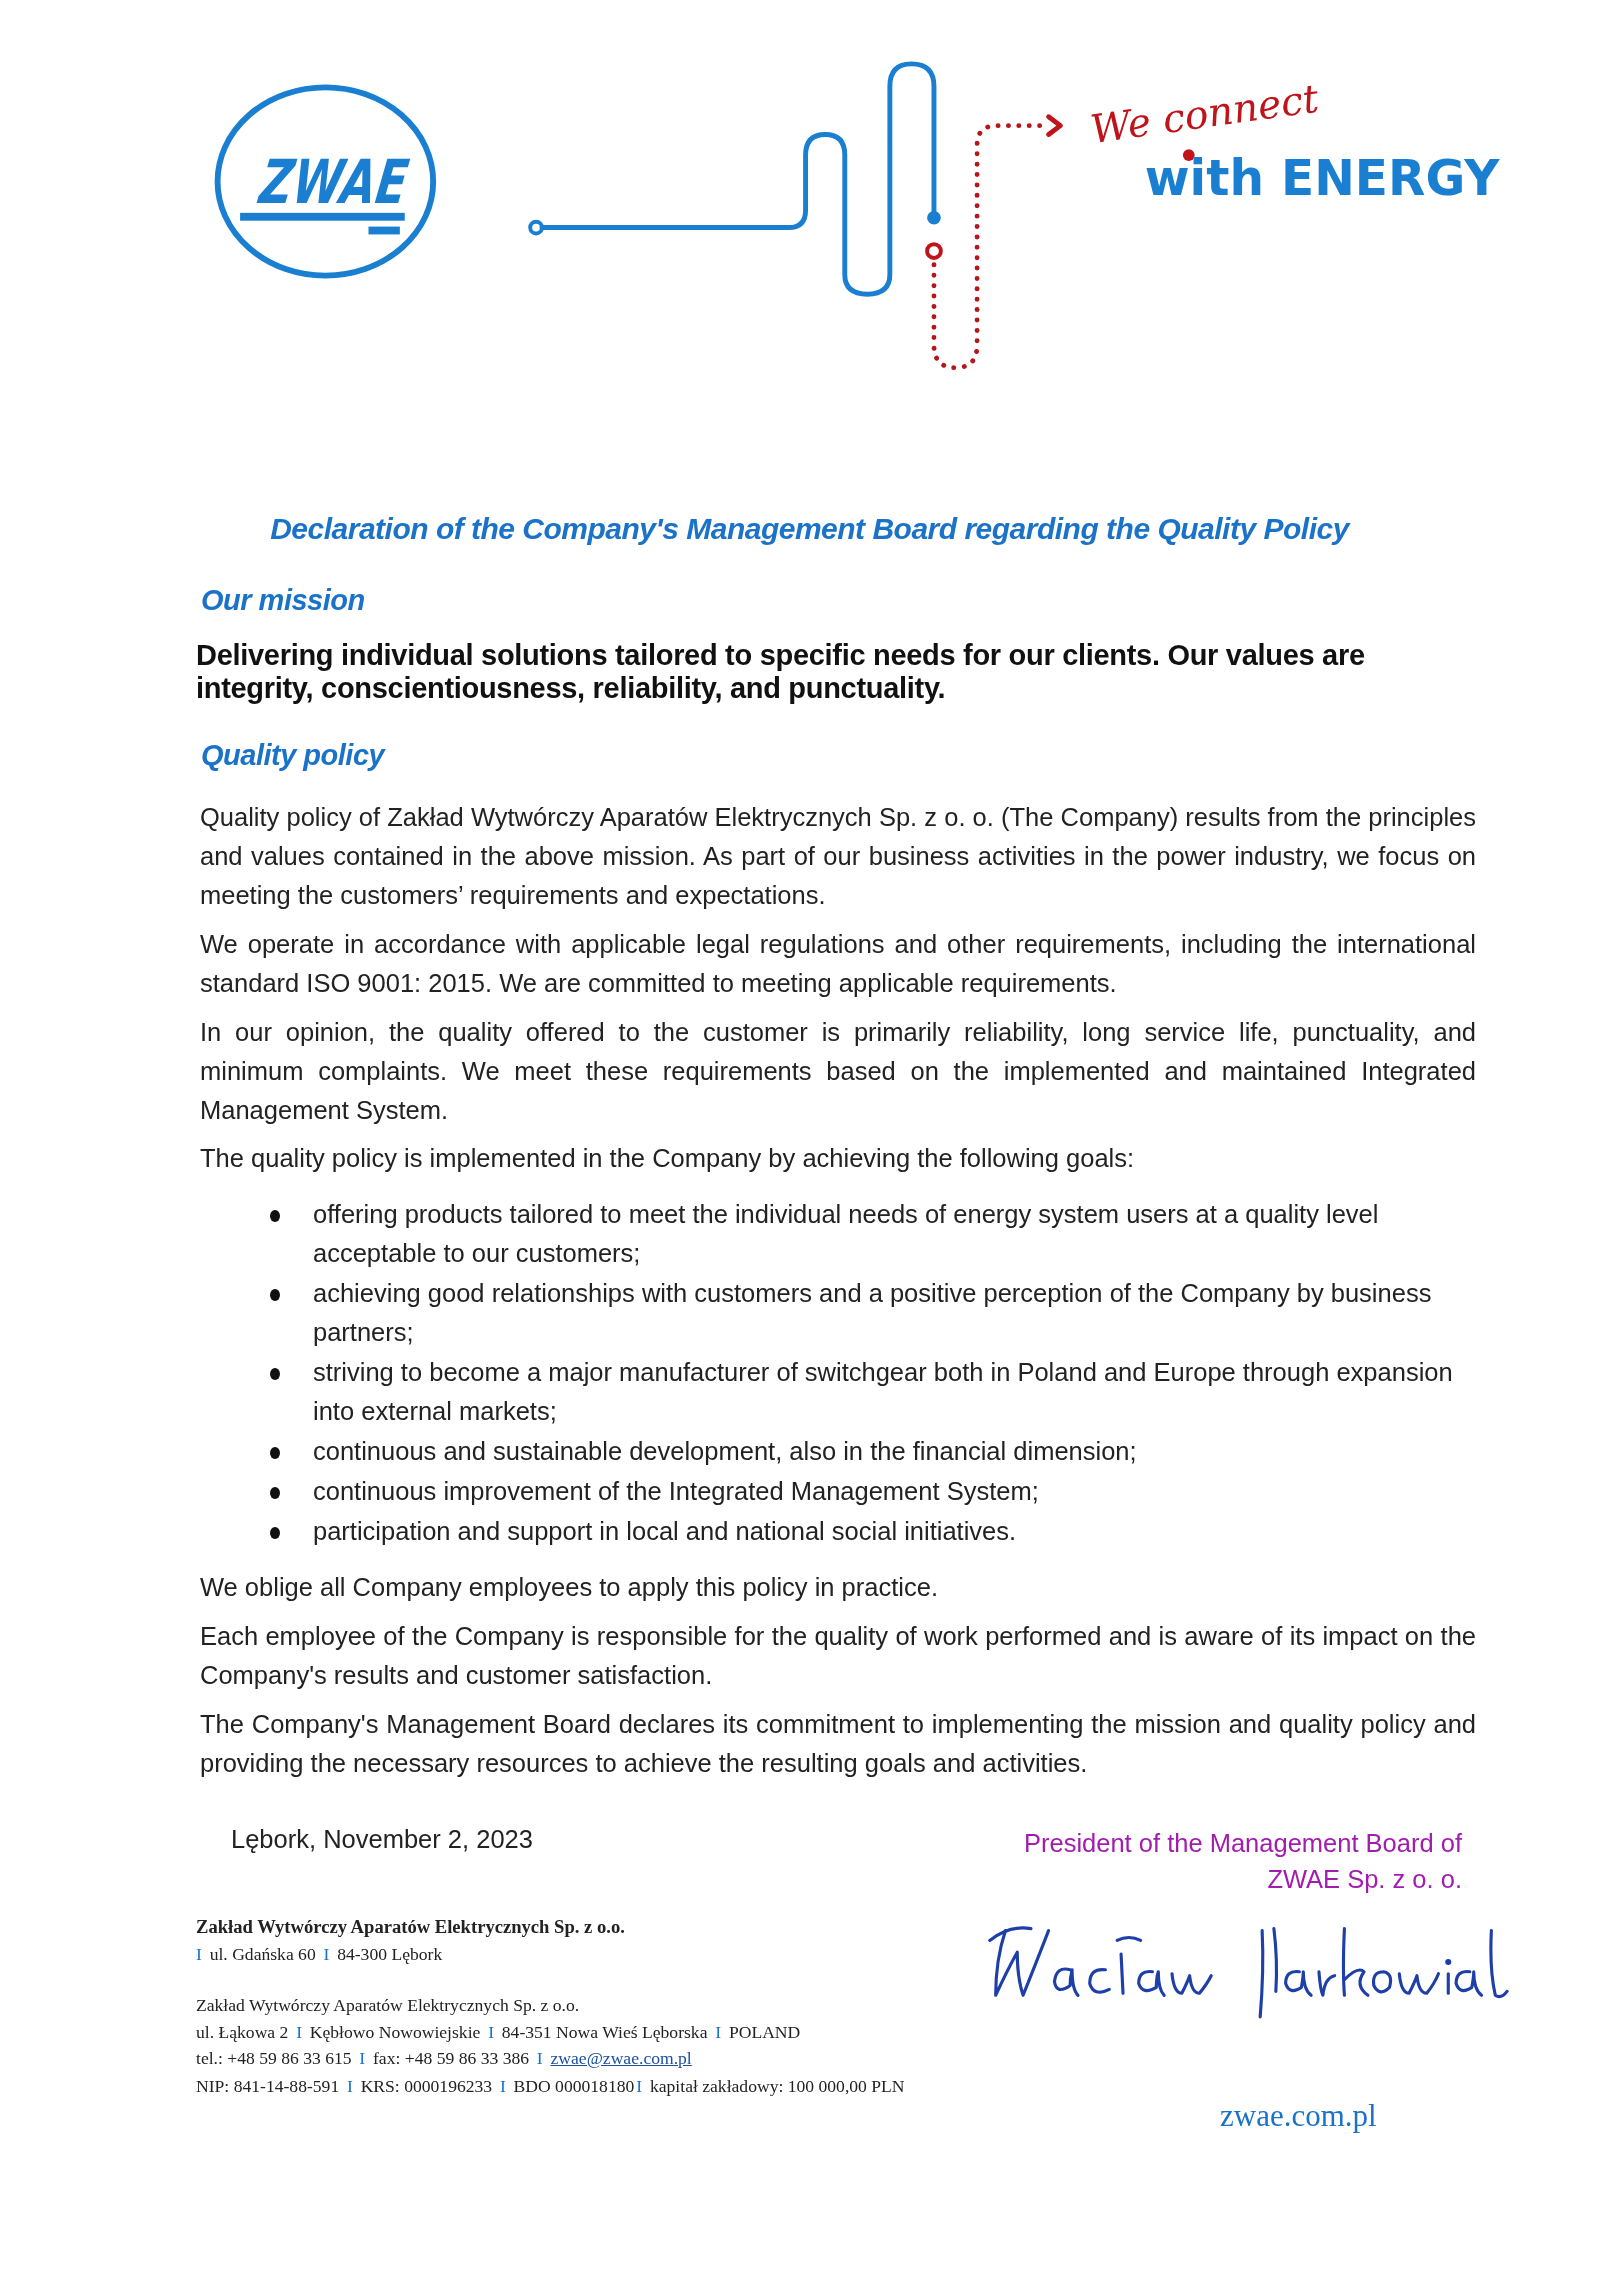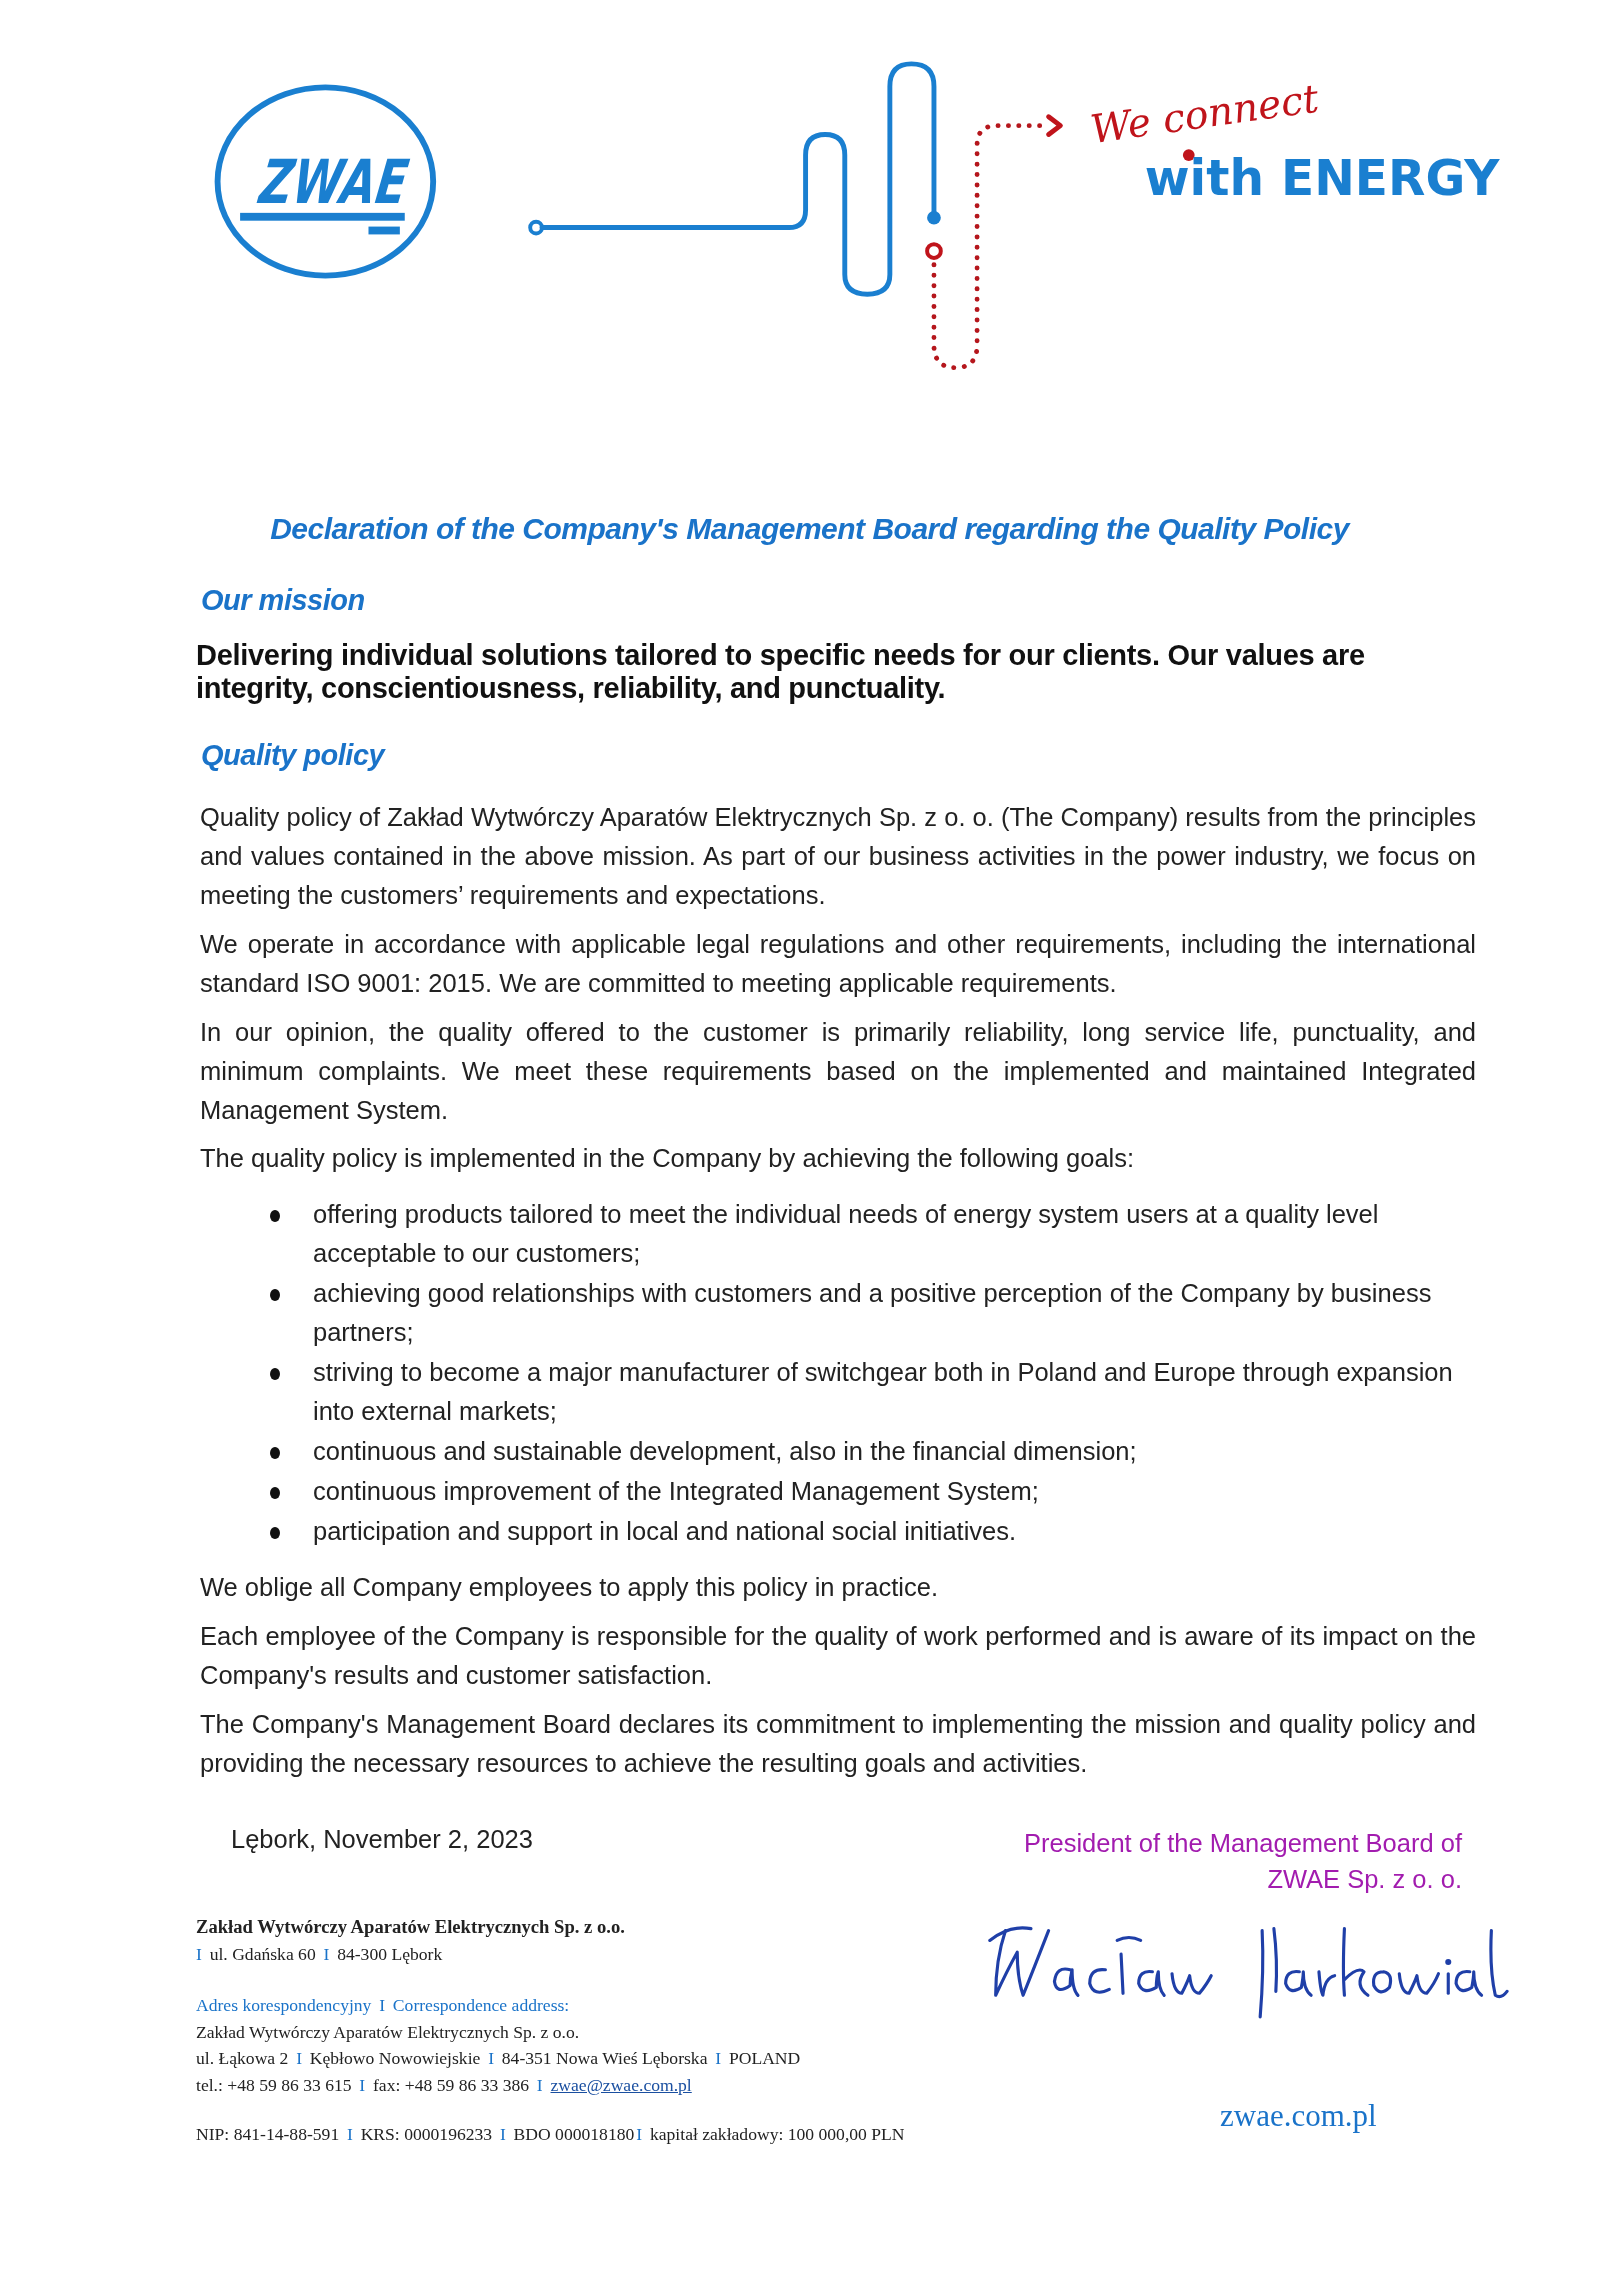--- a/index.html
+++ b/index.html
@@ -129,29 +129,26 @@
 </svg>
 
 <div class="abs footer" style="top:1914px;">
   <div class="company-bold">Zakład Wytwórczy Aparatów Elektrycznych Sp. z o.o.</div>
   <div>
     <span class="sep" style="padding-left:0;">I</span><span>ul. Gdańska 60</span><span class="sep">I</span><span>84-300 Lębork</span>
   </div>
 </div>
 
 <div class="abs footer" style="top:1992px;">
-  <div class="blue">
-    <span>Adres korespondencyjny</span><span class="sep">I</span><span>Correspondence address:</span>
-  </div>
   <div>Zakład Wytwórczy Aparatów Elektrycznych Sp. z o.o.</div>
   <div>
     <span>ul. Łąkowa 2</span><span class="sep">I</span><span>Kębłowo Nowowiejskie</span><span class="sep">I</span><span>84-351 Nowa Wieś Lęborska</span><span class="sep">I</span><span>POLAND</span>
   </div>
   <div>
     <span>tel.: +48 59 86 33 615</span><span class="sep">I</span><span>fax: +48 59 86 33 386</span><span class="sep">I</span><a href="zwae@zwae.com.pl">zwae@zwae.com.pl</a>
   </div>
-  <div style="margin-top:23px;">
+  <div style="margin-top:1px;">
     <span>NIP: 841-14-88-591</span><span class="sep">I</span><span>KRS: 0000196233</span><span class="sep">I</span><span>BDO 000018180</span><span class="sep" style="padding-left:2px;">I</span><span>kapitał zakładowy: 100 000,00 PLN</span>
   </div>
 </div>
 
 <div class="abs website">zwae.com.pl</div>
 
 
 </body></html>

